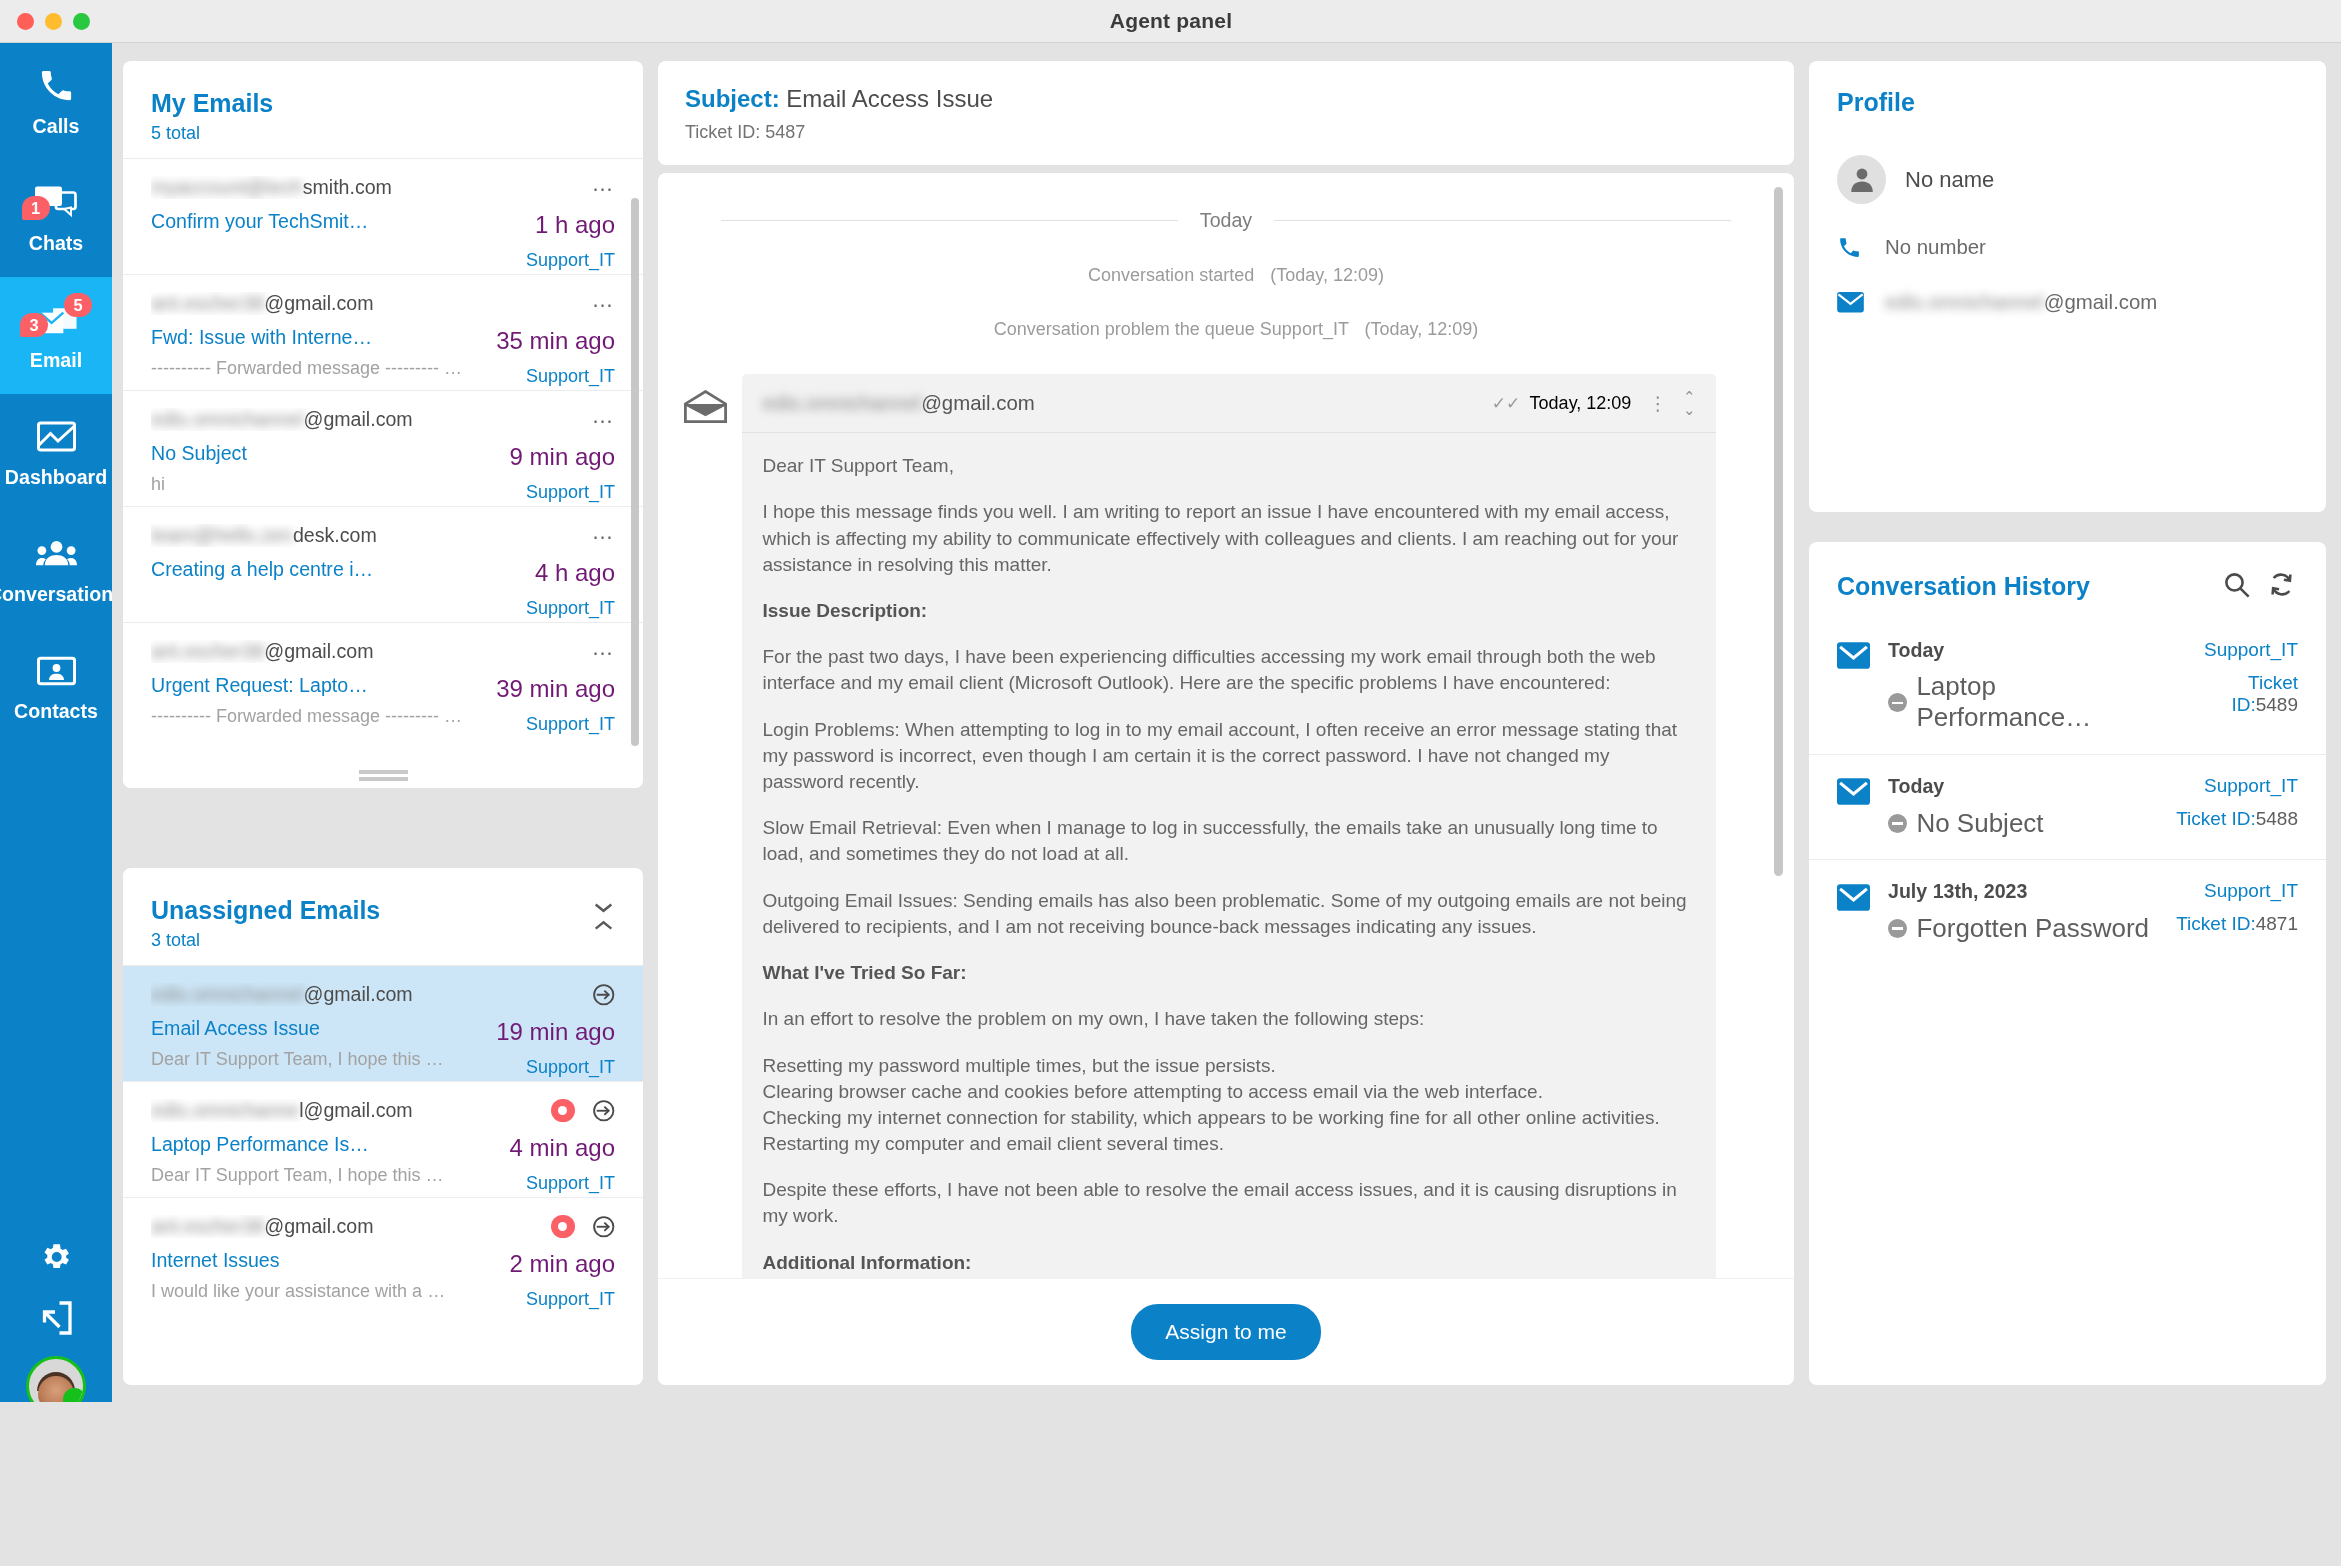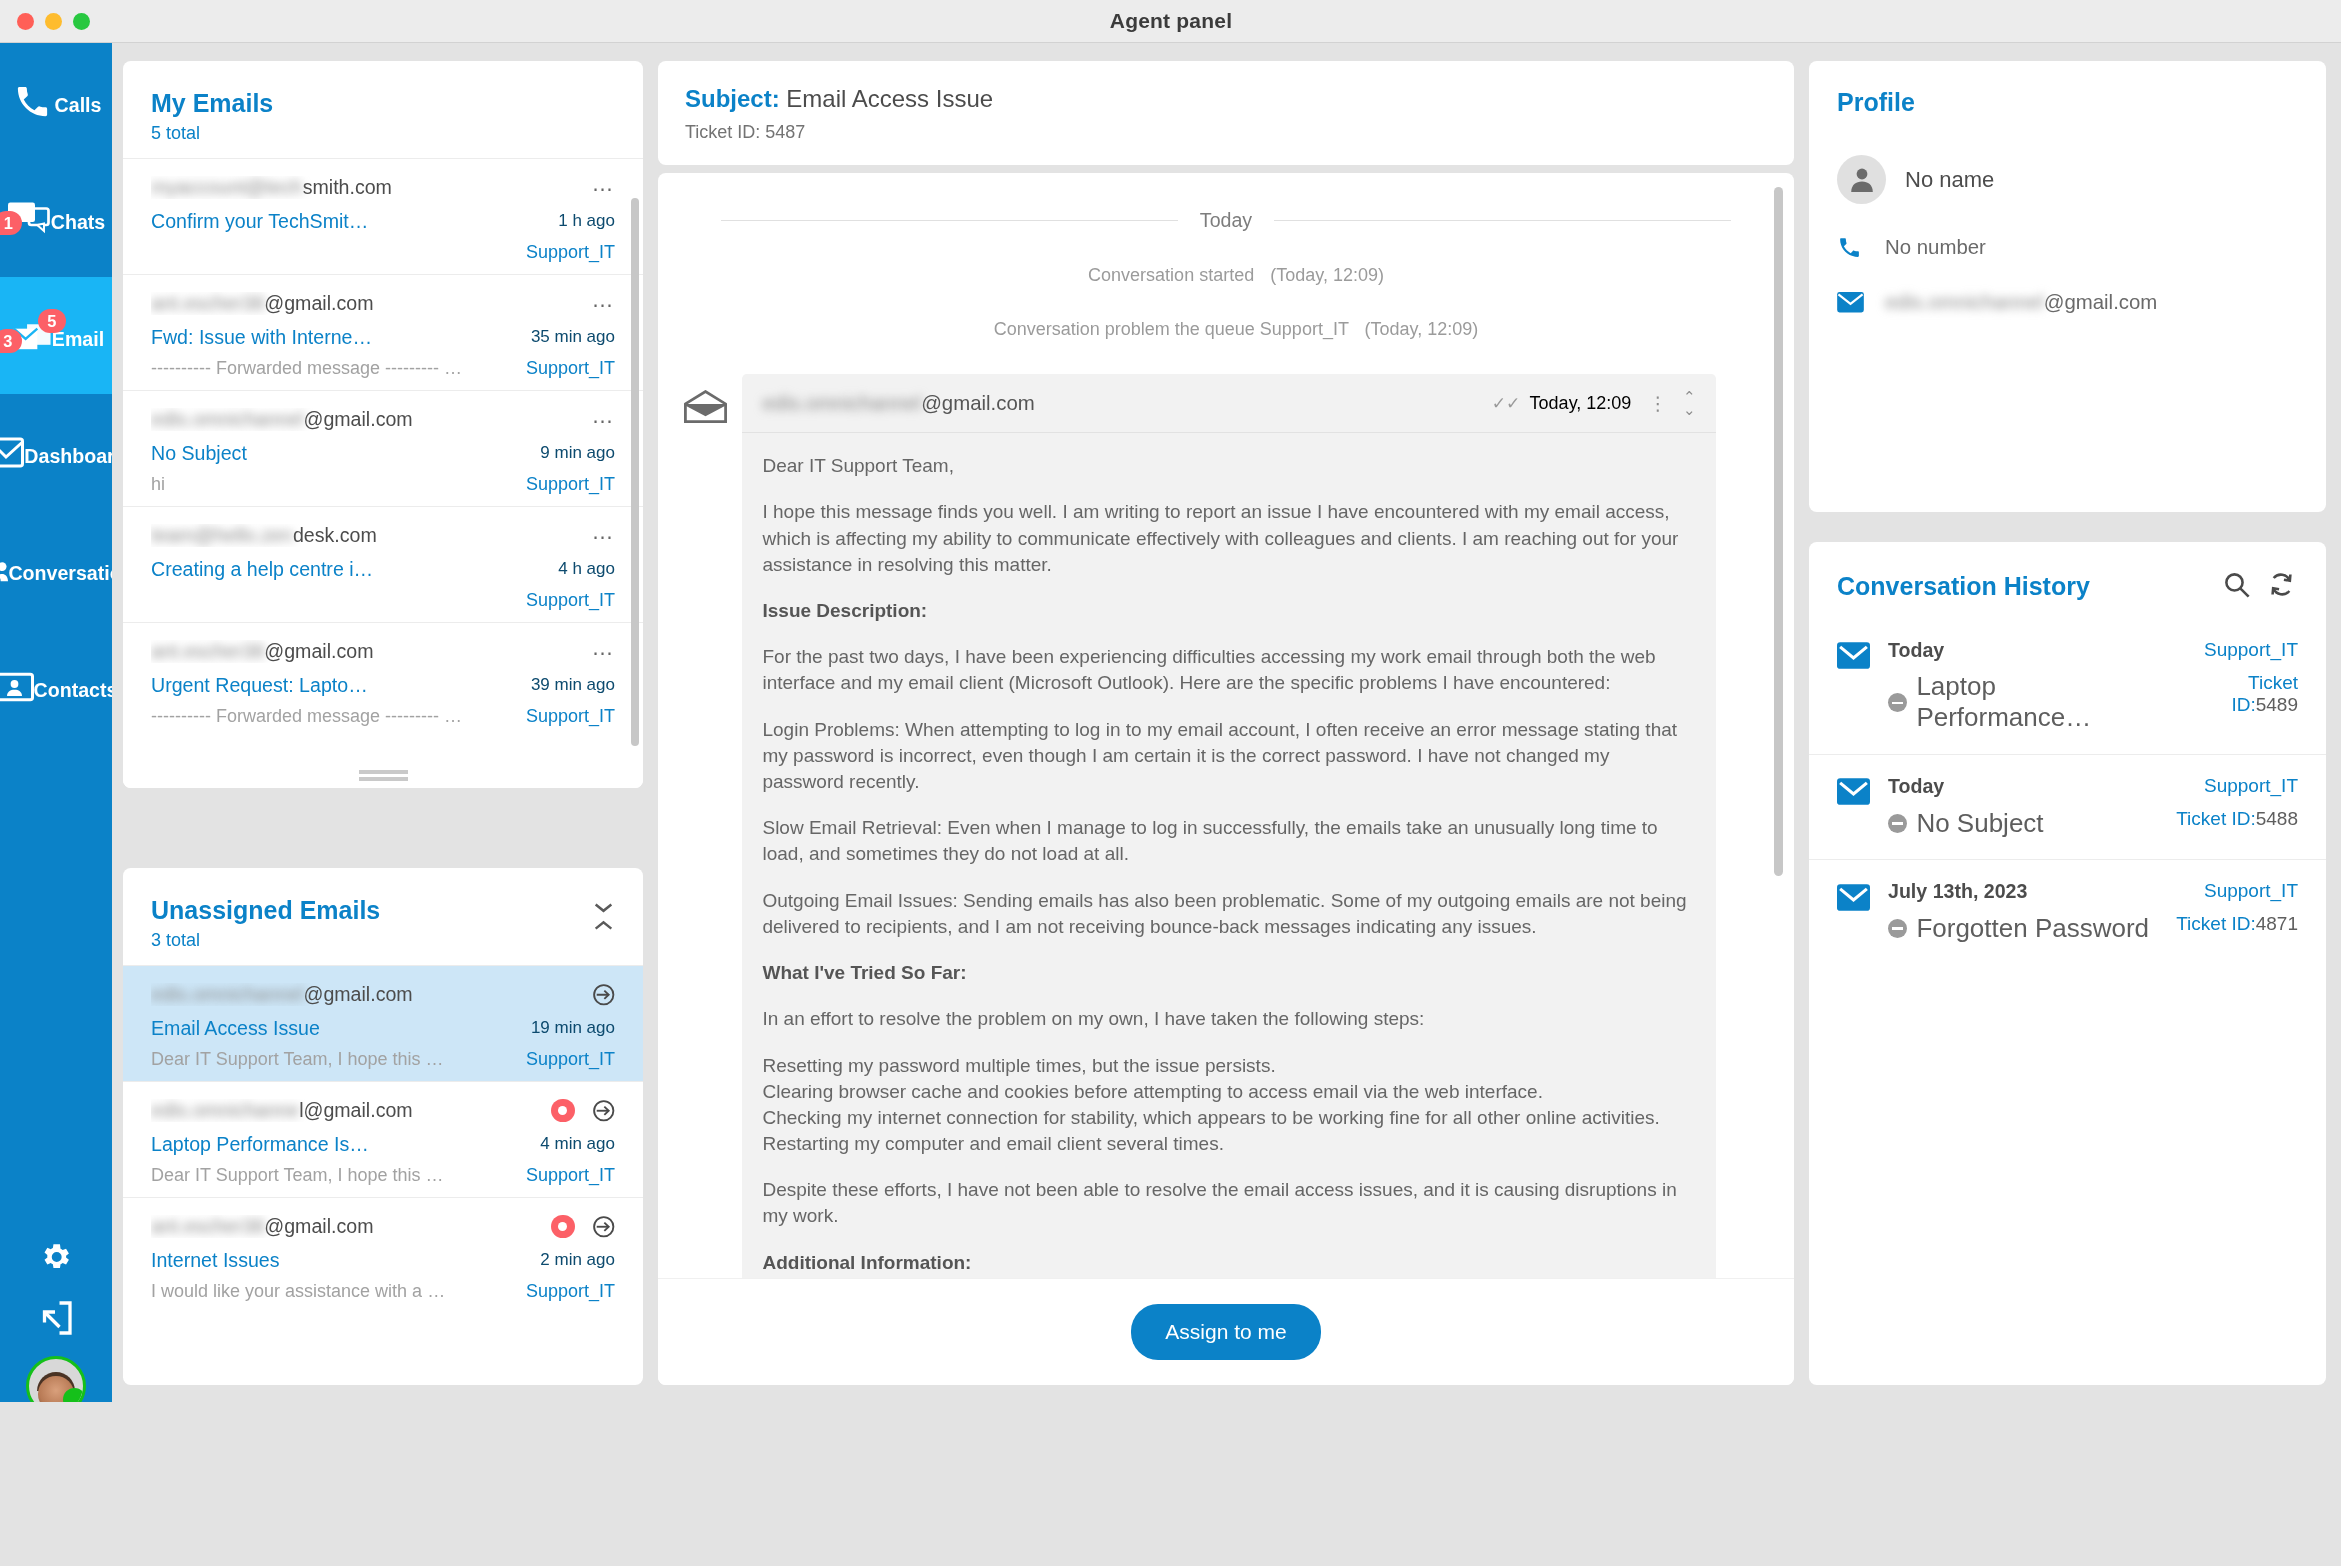--- a/index.html
+++ b/index.html
@@ -28,21 +28,21 @@
     letter-spacing: 0.2px;
   }
 
   
   .sidebar {
     position: absolute; top: 43px; left: 0; width: 112px; bottom: 0;
     background: #0b82c8; display: flex; flex-direction: column;
     align-items: center; overflow: hidden;
   }
   .nav-item {
-    width: 112px; height: 117px; display: flex; flex-direction: row;
+    width: 112px; height: 117px; display: flex; flex-direction: column;
     align-items: center; justify-content: center; color: #fff;
     position: relative; cursor: pointer; flex: 0 0 auto;
   }
   .nav-item.active { background: #19b5f5; }
   .nav-label {
     font-size: 19.6px; font-weight: bold; margin-top: 8.6px;
     white-space: nowrap;
   }
   .nav-icon { position: relative; width: 44px; height: 41px; display:flex; align-items:center; justify-content:center;}
   .nav-icon svg { display: block; }
@@ -101,21 +101,21 @@
   .mail-row {
     padding: 17px 28px 15.7px 28px; border-top: 0.8px solid #ececec;
     position: relative; cursor: pointer; height: 116px;
   }
   .mail-row.selected { background: #cde6f7; }
   .mail-from { font-size: 19.6px; color: #4c4c4c; white-space: nowrap; overflow: hidden; }
   .blur { filter: blur(4.7px); display: inline-block; color:#8a8a8a; }
   .mail-subject { font-size: 19.6px; color: #0b82c8; margin-top: 11px; white-space: nowrap; overflow:hidden; text-overflow: ellipsis; max-width: 337px;}
   .mail-preview { font-size: 18px; color: #a2a2a2; margin-top: 9.4px; white-space: nowrap; overflow:hidden; max-width: 337px; text-overflow: ellipsis;}
   .mail-meta { position:absolute; right: 28px; top: 52px; text-align: right; }
-  .mail-time { font-size: 17px; color: #0c4a6e; }
+  .mail-time { font-size: 24px; color: #701a75; }
   .mail-queue { font-size: 18px; color: #0b82c8; margin-top: 11px; }
   .mail-actions { position:absolute; right: 28px; top: 17px; display:flex; align-items:center; gap: 17px; }
   .dots { font-size: 22px; color: #666; letter-spacing: 1.6px; line-height: 15.7px; cursor:pointer; }
   .unread-dot { width: 23.5px; height: 23.5px; border-radius: 50%; background: #fc6067; display:flex; align-items:center; justify-content:center; }
   .unread-dot i { width: 9.4px; height: 9.4px; background:#fff; border-radius:50%; display:block; }
   .assign-arrow { width: 23.5px; height: 23.5px; cursor: pointer; }
 
   .drag-handle {
     position: absolute; left: 0; right: 0; bottom: 0; height: 25px;
     display:flex; flex-direction:column; align-items:center; justify-content:center; gap: 3.9px;

